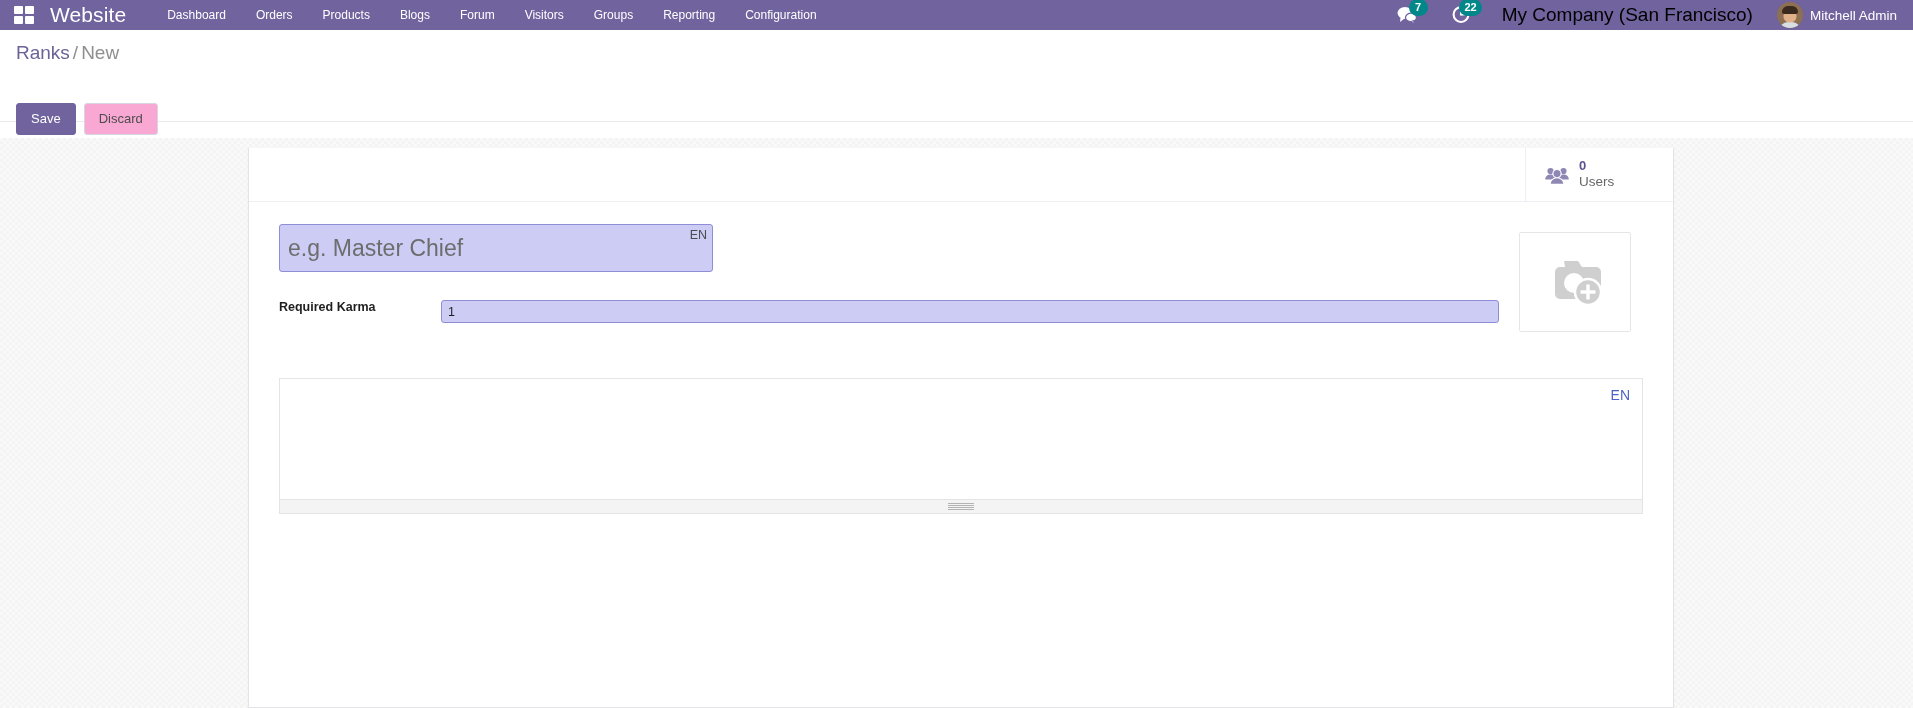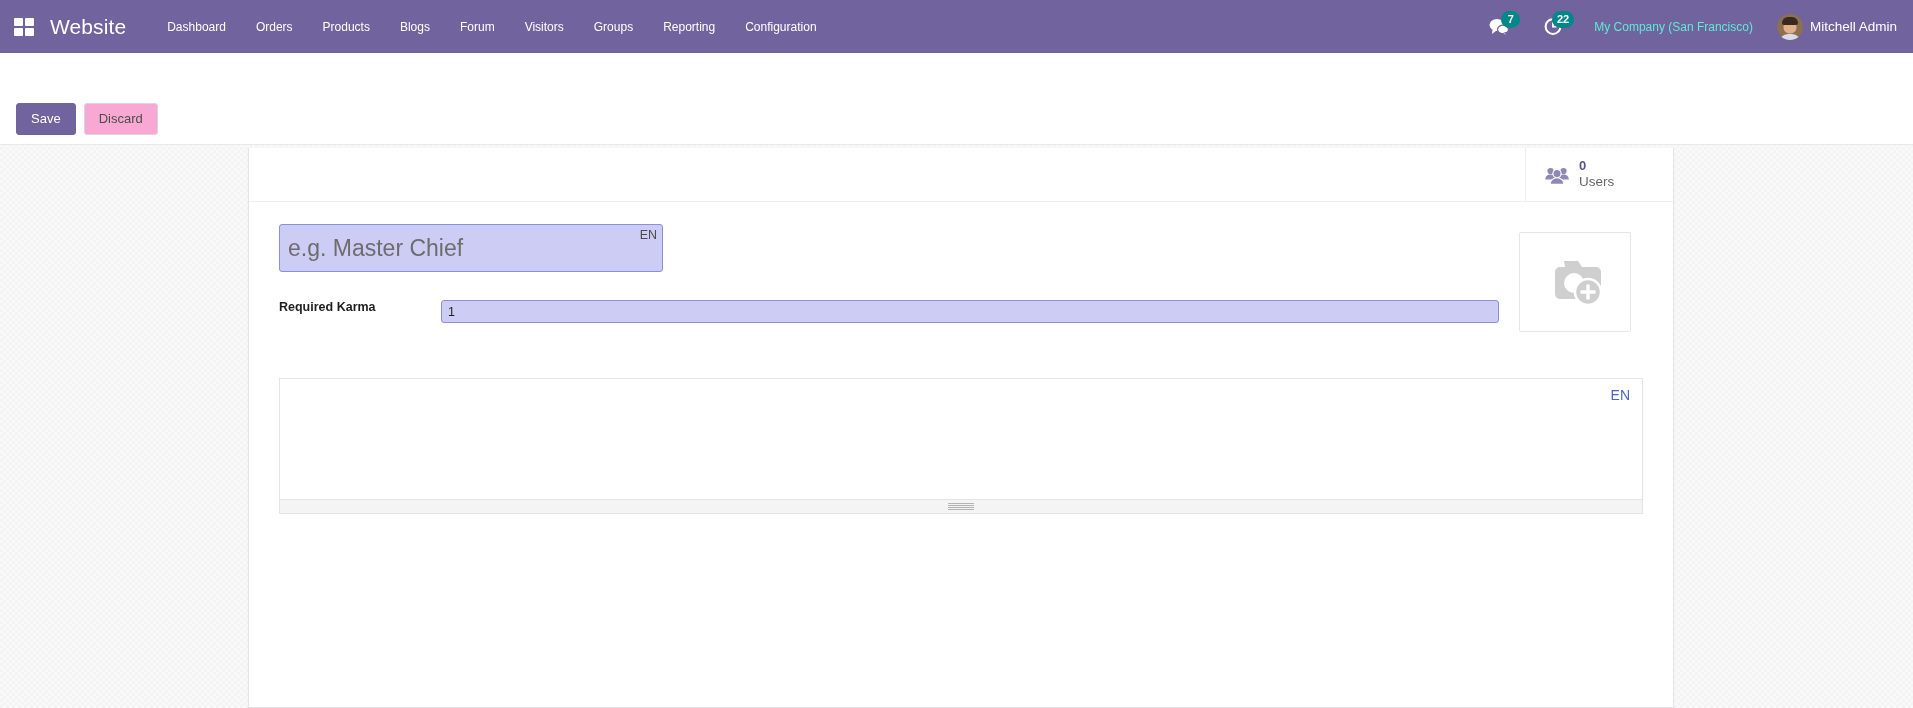--- a/index.html
+++ b/index.html
@@ -9,21 +9,21 @@
     width: 1913px; height: 708px;
     overflow: hidden;
     font-family: "Liberation Sans", sans-serif;
     font-size: 13px;
     color: #4c4c4c;
     background: #ffffff;
   }
 
   
   .navbar {
-    height: 53px;
+    height: 30px;
     background: #71639e;
     display: flex;
     align-items: center;
     padding: 0 14px 0 8px;
     color: #ffffff;
     position: relative;
     z-index: 30;
   }
   .apps-menu {
     width: 32px; height: 32px;
@@ -81,22 +81,22 @@
     background: #00878a;
     color: #ffffff;
     border-radius: 9px;
     font-size: 11px;
     font-weight: 700;
     line-height: 17px;
     text-align: center;
   }
   .company-name {
     padding: 0 14px;
-    font-size: 12px;
-    color: #5eead4;
+    font-size: 19px;
+    color: #000000;
     white-space: nowrap;
     cursor: pointer;
     text-align: right;
   }
   .user-menu {
     display: flex; align-items: center;
     padding: 0 2px 0 10px;
     cursor: pointer;
   }
   .avatar {
@@ -229,21 +229,21 @@
 
   .field-title-label {
     font-size: 12.5px;
     font-weight: 700;
     color: #1f1f1f;
     margin-bottom: 3px;
     display: block;
   }
   .input-wrap { position: relative; display: inline-block; }
   .title-input {
-    width: 384px;
+    width: 434px;
     height: 48px;
     font-size: 23px;
     font-family: "Liberation Sans", sans-serif;
     color: #1f1f1f;
     background: #ccccf5;
     border: 1px solid #8e8ed8;
     border-radius: 3px;
     padding: 4px 38px 4px 8px;
     outline: none;
   }
@@ -410,20 +410,23 @@
         <span class="hair"></span>
       </span>
       <span class="user-name">Mitchell Admin</span>
     </div>
 
   </div>
 </div>
 
 <div class="control-panel">
 
+  <div class="breadcrumb">
+    <span class="bc-parent">Ranks</span><span class="bc-sep">/</span><span class="bc-current">New</span>
+  </div>
 
   <div class="btn-row">
     <button class="btn btn-primary">Save</button>
     <button class="btn btn-secondary">Discard</button>
   </div>
 
 </div>
 
 <div class="sheet-bg">
   <div class="sheet">

